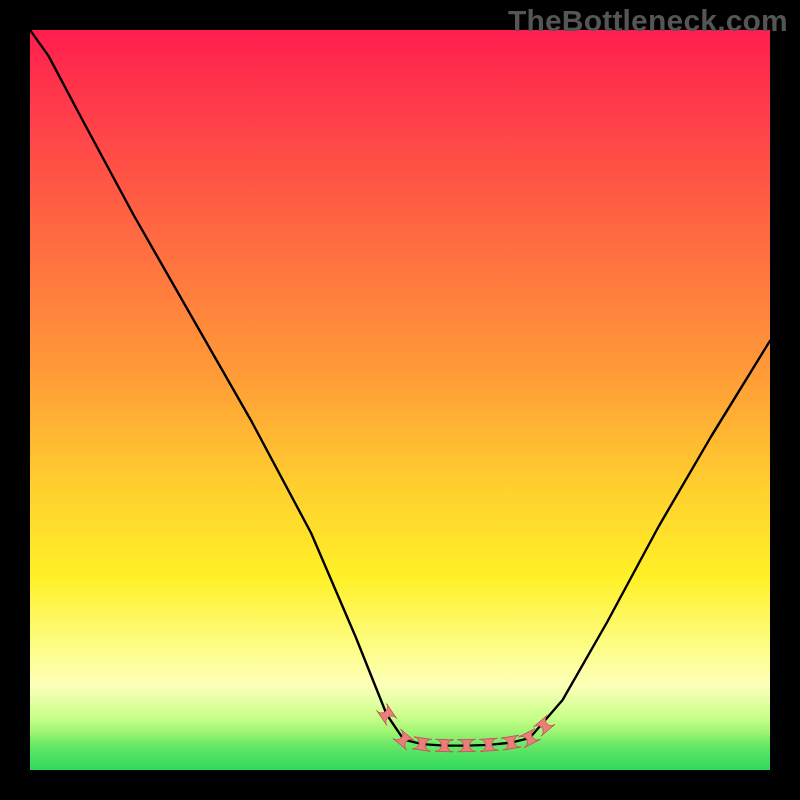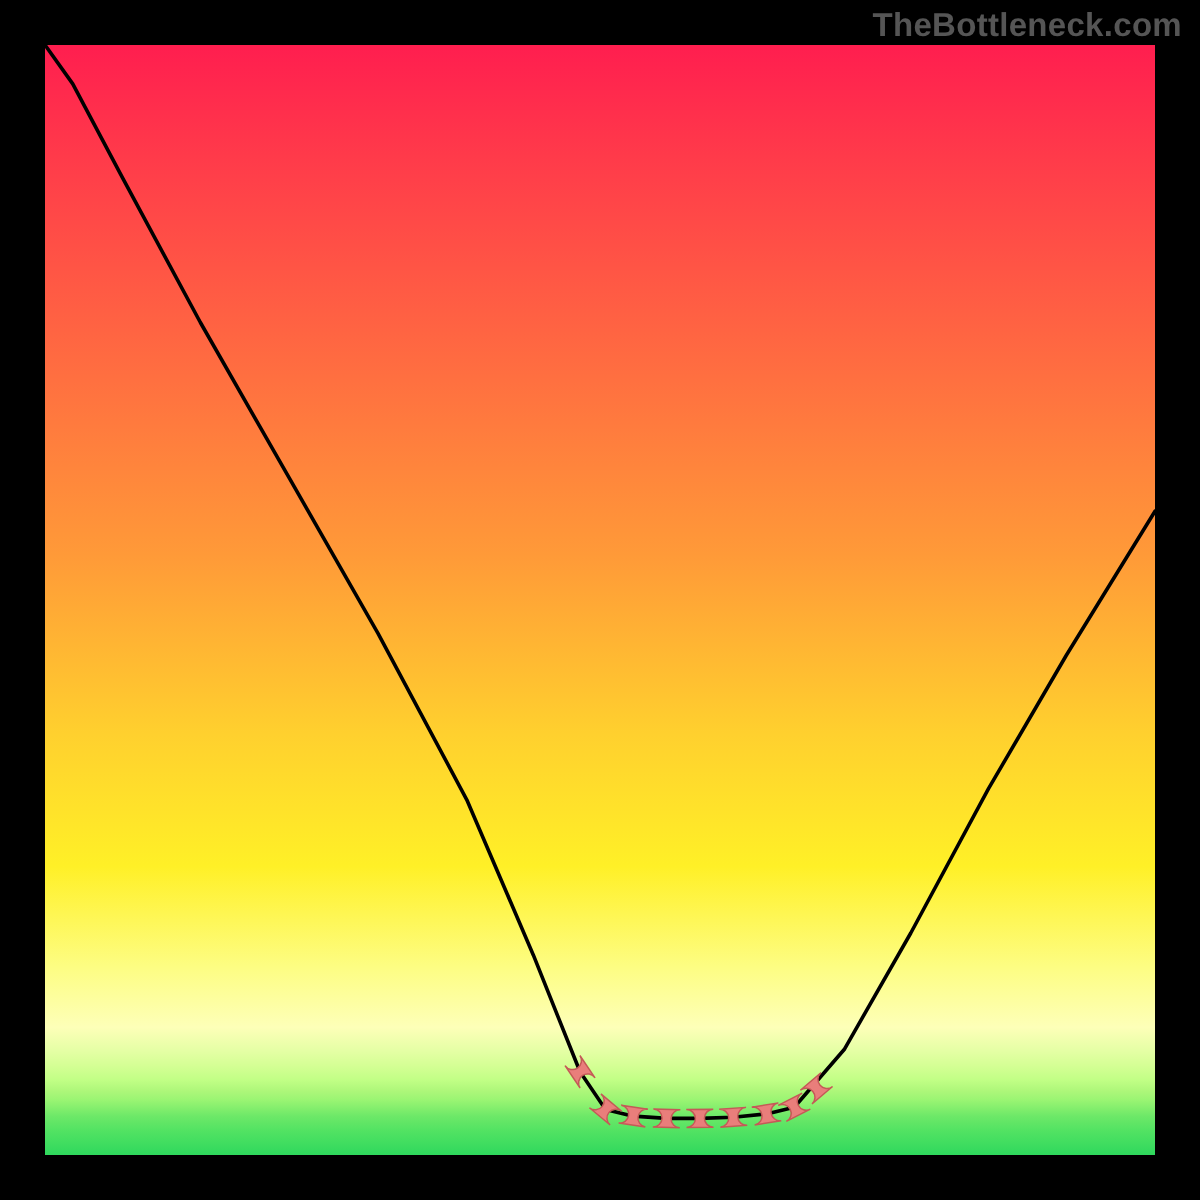--- a/index.html
+++ b/index.html
@@ -8,21 +8,21 @@
     position: relative;
     width: 800px;
     height: 800px;
     background: #000;
   }
   .watermark {
     position: absolute;
     top: 4px;
     right: 12px;
     font-family: Arial, Helvetica, sans-serif;
-    font-size: 22px;
+    font-size: 30px;
     font-weight: 600;
     color: #555555;
     letter-spacing: 0.2px;
     z-index: 10;
   }
   .plot-area {
     position: absolute;
     left: 30px;
     top: 30px;
     width: 740px;

